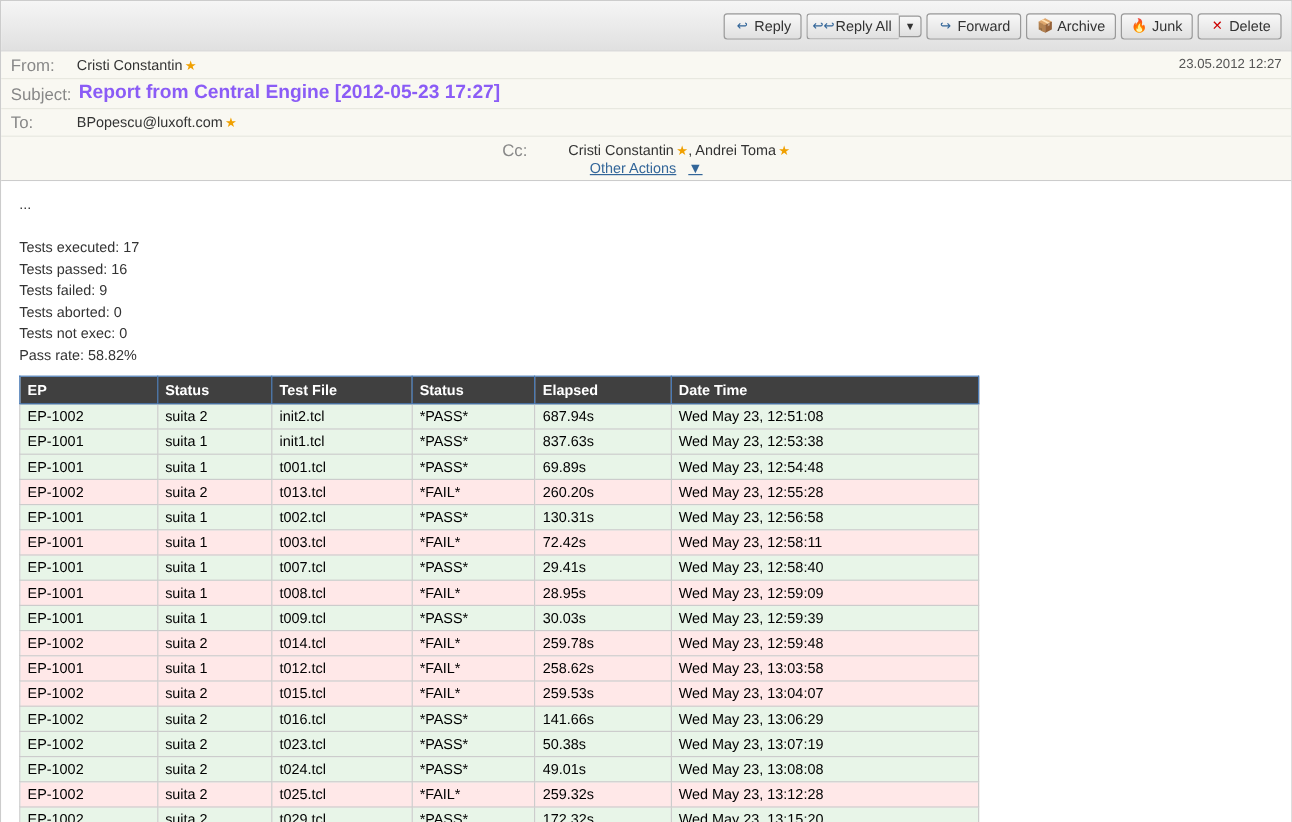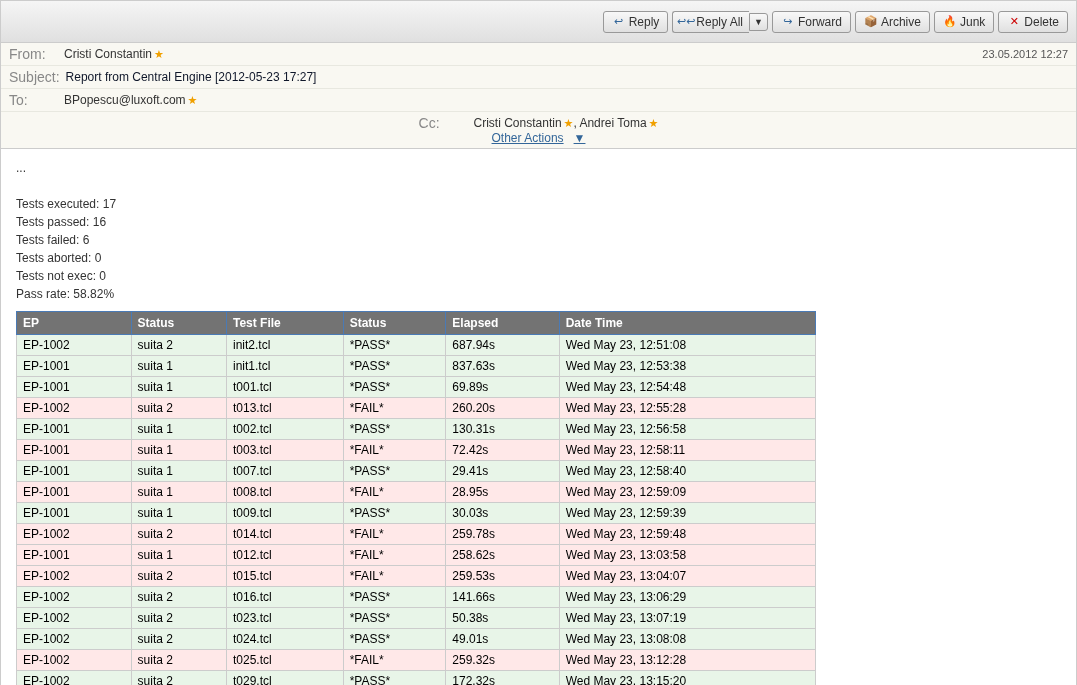--- a/index.html
+++ b/index.html
@@ -115,23 +115,23 @@
       align-items: center;
     }
 
     .header-date {
       color: #555;
       font-size: 11px;
       text-align: center;
     }
 
     .subject-text {
-      font-weight: normal;
-      font-size: 12px;
-      color: #0f172a;
+      font-weight: bold;
+      font-size: 16px;
+      color: #8b5cf6;
     }
 
     .sender-name {
       font-size: 12px;
       color: #333;
     }
 
     .star-icon {
       color: #f0a000;
       font-size: 11px;
@@ -168,21 +168,21 @@
 
     
     .data-table {
       border-collapse: collapse;
       width: 800px;
       margin-top: 8px;
       font-size: 12px;
     }
 
     .data-table th {
-      background: #737373;
+      background: #404040;
       color: #fff;
       border: 1px solid #4a7ab5;
       padding: 4px 6px;
       text-align: left;
       font-weight: bold;
     }
 
     .data-table td {
       border: 1px solid #ccc;
       padding: 3px 6px;
@@ -262,21 +262,21 @@
     </div>
   </div>
 
   <div class="email-body">
     <div class="body-text">
       <p>...</p>
       <br>
       <div id="stats-container">
           <p>Tests executed: 17</p>
           <p>Tests passed: 16</p>
-          <p>Tests failed: 6</p>
+          <p>Tests failed: 9</p>
           <p>Tests aborted: 0</p>
           <p>Tests not exec: 0</p>
           <p>Pass rate: 58.82%</p>
         </div>
     </div>
 
     <table class="data-table" id="data-table">
       <thead id="table-head">
       <tr>
             <th>EP</th>

